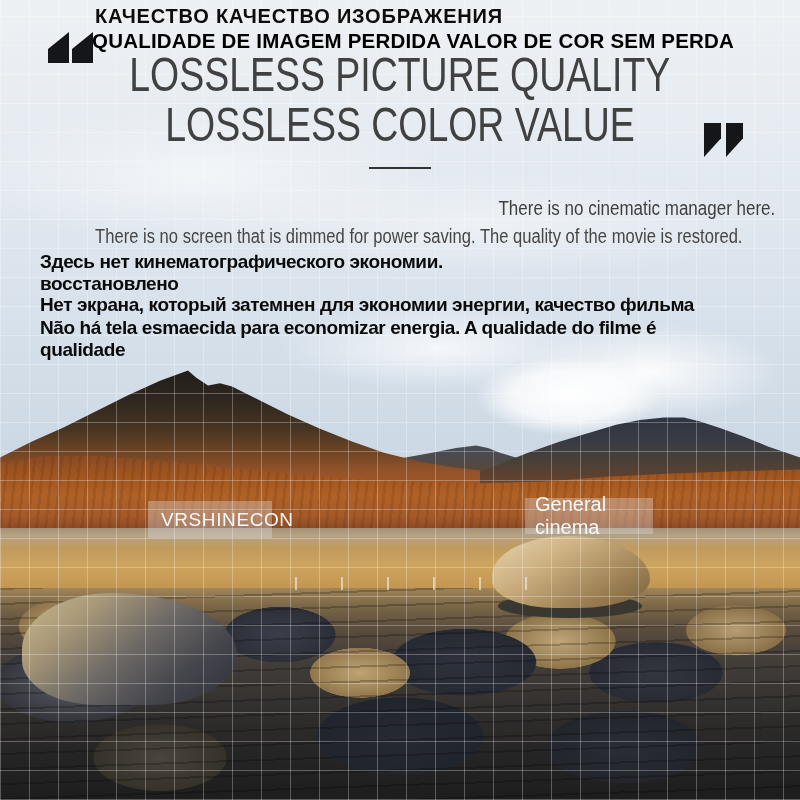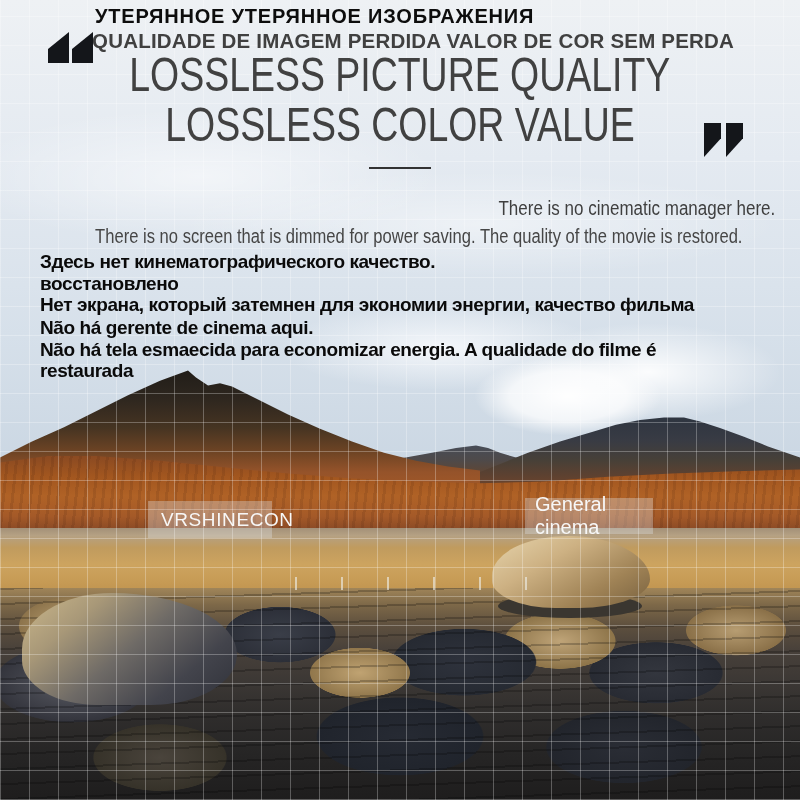--- a/index.html
+++ b/index.html
@@ -59,21 +59,21 @@
   .label{display:flex;align-items:center;background:rgba(223,226,229,.35);color:#f7f7f7;}
   .label-left{left:148px;top:501px;width:124px;height:37px;padding-left:13px;font-size:19px;letter-spacing:.6px;}
   .label-right{left:525px;top:498px;width:128px;height:36px;padding-left:10px;font-size:20px;font-weight:300;}
   .grid-overlay{inset:0;pointer-events:none;background:
       repeating-linear-gradient(90deg, rgba(255,255,255,.28) 0 1px, rgba(0,0,0,0) 1px 29px),
       repeating-linear-gradient(0deg, rgba(255,255,255,.28) 0 1px, rgba(0,0,0,0) 1px 29px);}
 
   
   .copy{inset:0;}
   .ru-top{left:95px;top:5px;font-size:20px;font-weight:bold;color:#0d0d0d;letter-spacing:.8px;white-space:nowrap;}
-  .pt-top{left:92px;top:29px;font-size:20.5px;font-weight:bold;color:#404040;letter-spacing:.2px;white-space:nowrap;text-align:right;}
+  .pt-top{left:92px;top:29px;font-size:20.5px;font-weight:bold;color:#000000;letter-spacing:.2px;white-space:nowrap;text-align:right;}
   .headline{left:0;right:0;top:50px;text-align:center;color:#414141;font-size:48px;line-height:50px;font-weight:300;white-space:nowrap;}
   .headline .ln{position:static;display:inline-block;transform:scaleX(.78);transform-origin:center top;}
   .qmark{width:21px;height:31px;background:#14161a;display:inline-block;position:static;}
   .q-open{left:48px;top:32px;display:flex;gap:3px;}
   .q-open .qmark{clip-path:polygon(100% 0,100% 100%,0 100%,0 55%);}
   .q-close{left:704px;top:123px;display:flex;gap:5px;}
   .q-close .qmark{width:17px;height:34px;clip-path:polygon(0 0,100% 0,100% 45%,0 100%);}
   .divider{left:369px;top:167px;width:62px;height:2px;background:#333333;}
   .en-line{left:0;right:0;text-align:right;color:#3f3f3f;white-space:nowrap;}
   .en-line .ln{position:static;display:inline-block;transform:scaleX(.85);transform-origin:center top;}
@@ -106,21 +106,21 @@
       <span>VRSHINECON</span>
     </div>
     <div class="label label-right">
       <span>General cinema</span>
     </div>
 
     <div class="grid-overlay"></div>
   </div>
 
   <div class="copy">
-    <div class="ru-top">УТЕРЯННОЕ УТЕРЯННОЕ ИЗОБРАЖЕНИЯ</div>
+    <div class="ru-top">КАЧЕСТВО КАЧЕСТВО ИЗОБРАЖЕНИЯ</div>
     <div class="pt-top">QUALIDADE DE IMAGEM PERDIDA VALOR DE COR SEM PERDA</div>
 
     <div class="q-open">
       <span class="qmark"></span>
       <span class="qmark"></span>
     </div>
 
     <div class="headline">
       <span class="ln">LOSSLESS PICTURE QUALITY</span><br>
       <span class="ln">LOSSLESS COLOR VALUE</span>
@@ -134,25 +134,24 @@
     <div class="divider"></div>
 
     <div class="en-line en1">
       <span class="ln">There is no cinematic manager here.</span>
     </div>
     <div class="en-line en2">
       <span class="ln">There is no screen that is dimmed for power saving. The quality of the movie is restored.</span>
     </div>
 
     <div class="para ru-para">
-      <div>Здесь нет кинематографического качество.</div>
+      <div>Здесь нет кинематографического экономии.</div>
       <div>восстановлено</div>
       <div>Нет экрана, который затемнен для экономии энергии, качество фильма</div>
     </div>
 
     <div class="para pt-para">
-      <div>Não há gerente de cinema aqui.</div>
       <div>Não há tela esmaecida para economizar energia. A qualidade do filme é</div>
-      <div>restaurada</div>
+      <div>qualidade</div>
     </div>
   </div>
 
 </div>
 
 </body></html>

